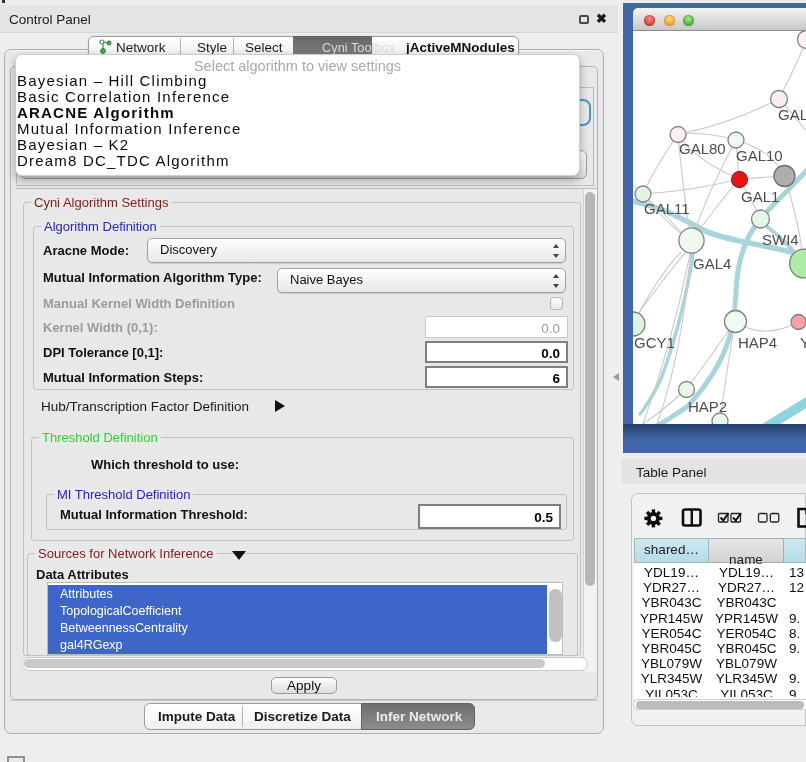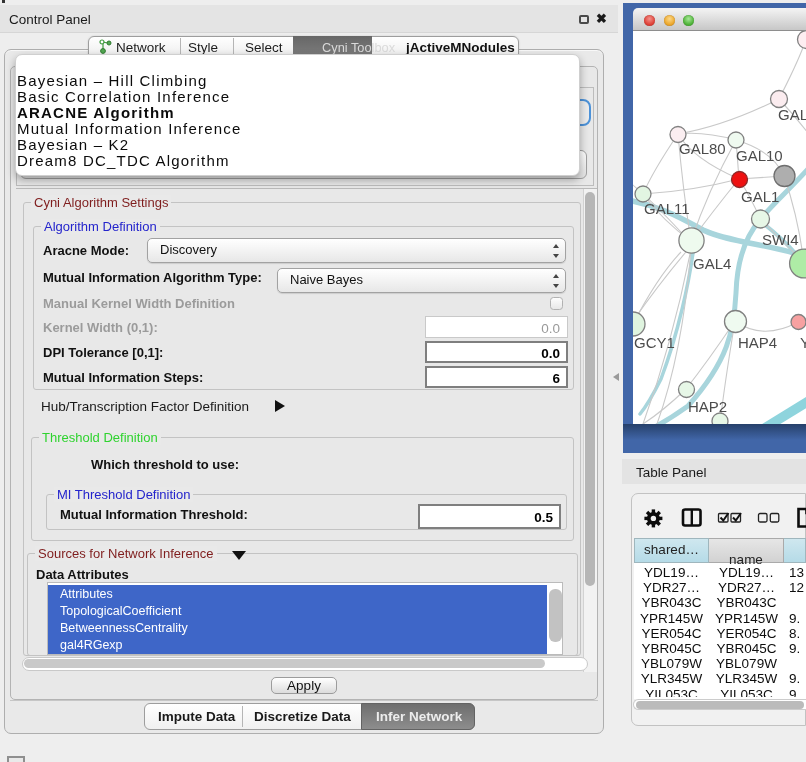--- a/index.html
+++ b/index.html
@@ -33,21 +33,21 @@
 <div class="abs" style="left:180px;top:38px;width:1px;height:17px;background:#b5b5b5"></div>
 <div class="abs" style="left:233px;top:38px;width:1px;height:17px;background:#b5b5b5"></div>
 <div class="abs" style="left:293px;top:36px;width:79px;height:21px;background:linear-gradient(#676767,#7d7d7d)"></div>
 <svg class="abs" style="left:99px;top:39px" width="13" height="15" viewBox="0 0 13 15">
  <path d="M3 3 L9 4 M4 4 L4 11" stroke="#3f9a3f" stroke-width="1.2" fill="none"></path>
  <circle cx="3" cy="3" r="2" fill="#fff" stroke="#3f9a3f" stroke-width="1.2"></circle>
  <circle cx="10" cy="4" r="2" fill="#52a852" stroke="#2f7a2f" stroke-width="1"></circle>
  <circle cx="4" cy="12" r="2.4" fill="#52a852" stroke="#2f7a2f" stroke-width="1"></circle>
 </svg>
 <div class="abs" style="left:116px;top:39.5px;font-size:13.5px;color:#1c1c1c">Network</div>
-<div class="abs" style="left:188px;top:39.5px;font-size:13.5px;color:#1c1c1c">Style</div>
+<div class="abs" style="left:197px;top:39.5px;font-size:13.5px;color:#1c1c1c">Style</div>
 <div class="abs" style="left:245px;top:39.5px;font-size:13.5px;color:#1c1c1c">Select</div>
 <div class="abs" style="left:322px;top:39.5px;font-size:12.8px;color:#dadada">Cyni Toolbox</div>
 <div class="abs" style="left:406px;top:39.5px;font-size:13.5px;font-weight:700;color:#111">jActiveMNodules</div>
 
 <div class="abs" style="left:16px;top:87px;width:578px;height:99px;border:1px solid #bcbcbc;border-radius:2px"></div>
 <div class="abs" style="left:560px;top:99px;width:31px;height:27px;border:2.5px solid #4d92d8;border-radius:8px;background:#ececec"></div>
 <div class="abs" style="left:20px;top:150px;width:567px;height:29px;border:1px solid #a0a0a0;border-radius:6px;background:linear-gradient(#ffffff,#e2e2e2)"></div>
 
 <div class="abs" style="left:10px;top:66px;width:588px;height:634px;background:#e8e8e8;border:1px solid #b3b3b3;border-radius:5px" id="innerbody"></div>
 
@@ -126,20 +126,21 @@
 <div class="abs" style="left:361px;top:703px;width:114px;height:27px;background:linear-gradient(#6e6e6e,#8d8d8d);border:1px solid #636363;border-radius:0 6px 6px 0"></div>
 <div class="abs" style="left:158px;top:709px;font-size:13.5px;font-weight:700;color:#1a1a1a">Impute Data</div>
 <div class="abs" style="left:254px;top:709px;font-size:13.5px;font-weight:700;color:#1a1a1a">Discretize Data</div>
 <div class="abs" style="left:376px;top:709px;font-size:13.5px;font-weight:700;color:#ececec">Infer Network</div>
 
 <div class="abs" style="left:7px;top:756px;width:18px;height:10px;border:2px solid #8f8f8f;background:#e9e9e9"></div>
 
 <div class="abs" style="left:613px;top:373px;width:0;height:0;border:4px solid transparent;border-right:6px solid #9a9a9a;border-left:none"></div>
 
 <div class="abs" style="left:15px;top:54px;width:565px;height:122px;background:#ffffff;border:1px solid #cfcfcf;border-radius:7px;box-shadow:0 4px 9px rgba(0,0,0,.32)"></div>
+<div class="abs" style="left:15px;top:58px;width:565px;text-align:center;font-size:14.5px;color:#a9a9a9">Select algorithm to view settings</div>
 <div class="abs" style="left:17px;top:73px;font-size:15px;letter-spacing:1.2px;color:#0b0b0b;line-height:15.9px">Bayesian – Hill Climbing<br>Basic Correlation Inference<br><b>ARACNE Algorithm</b><br>Mutual Information Inference<br>Bayesian – K2<br>Dream8 DC_TDC Algorithm</div>
 
 <div class="abs" style="left:623px;top:3px;width:183px;height:450px;background:#4166a8"></div>
 <div class="abs" style="left:623px;top:424px;width:183px;height:16px;background:linear-gradient(#26406a,rgba(65,102,168,0))"></div>
 <div class="abs" style="left:633px;top:8px;width:173px;height:23px;background:linear-gradient(#f4f4f4,#c7c7c7);border-bottom:1px solid #8e8e8e;border-radius:5px 0 0 0"></div>
 <div class="abs" style="left:644px;top:15px;width:11px;height:11px;border-radius:50%;background:radial-gradient(circle at 50% 35%,#f2928c,#e0443a 60%,#b8352c);box-shadow:inset 0 0 1px #992a23"></div>
 <div class="abs" style="left:664px;top:15px;width:11px;height:11px;border-radius:50%;background:radial-gradient(circle at 50% 35%,#fbd88a,#eda92e 60%,#c68622);box-shadow:inset 0 0 1px #a37018"></div>
 <div class="abs" style="left:683px;top:15px;width:11px;height:11px;border-radius:50%;background:radial-gradient(circle at 50% 35%,#a8e898,#52b53c 60%,#3c9429);box-shadow:inset 0 0 1px #2f7a20"></div>
 
 <svg class="abs" style="left:633px;top:31px" width="173" height="393" viewBox="0 0 173 393">

